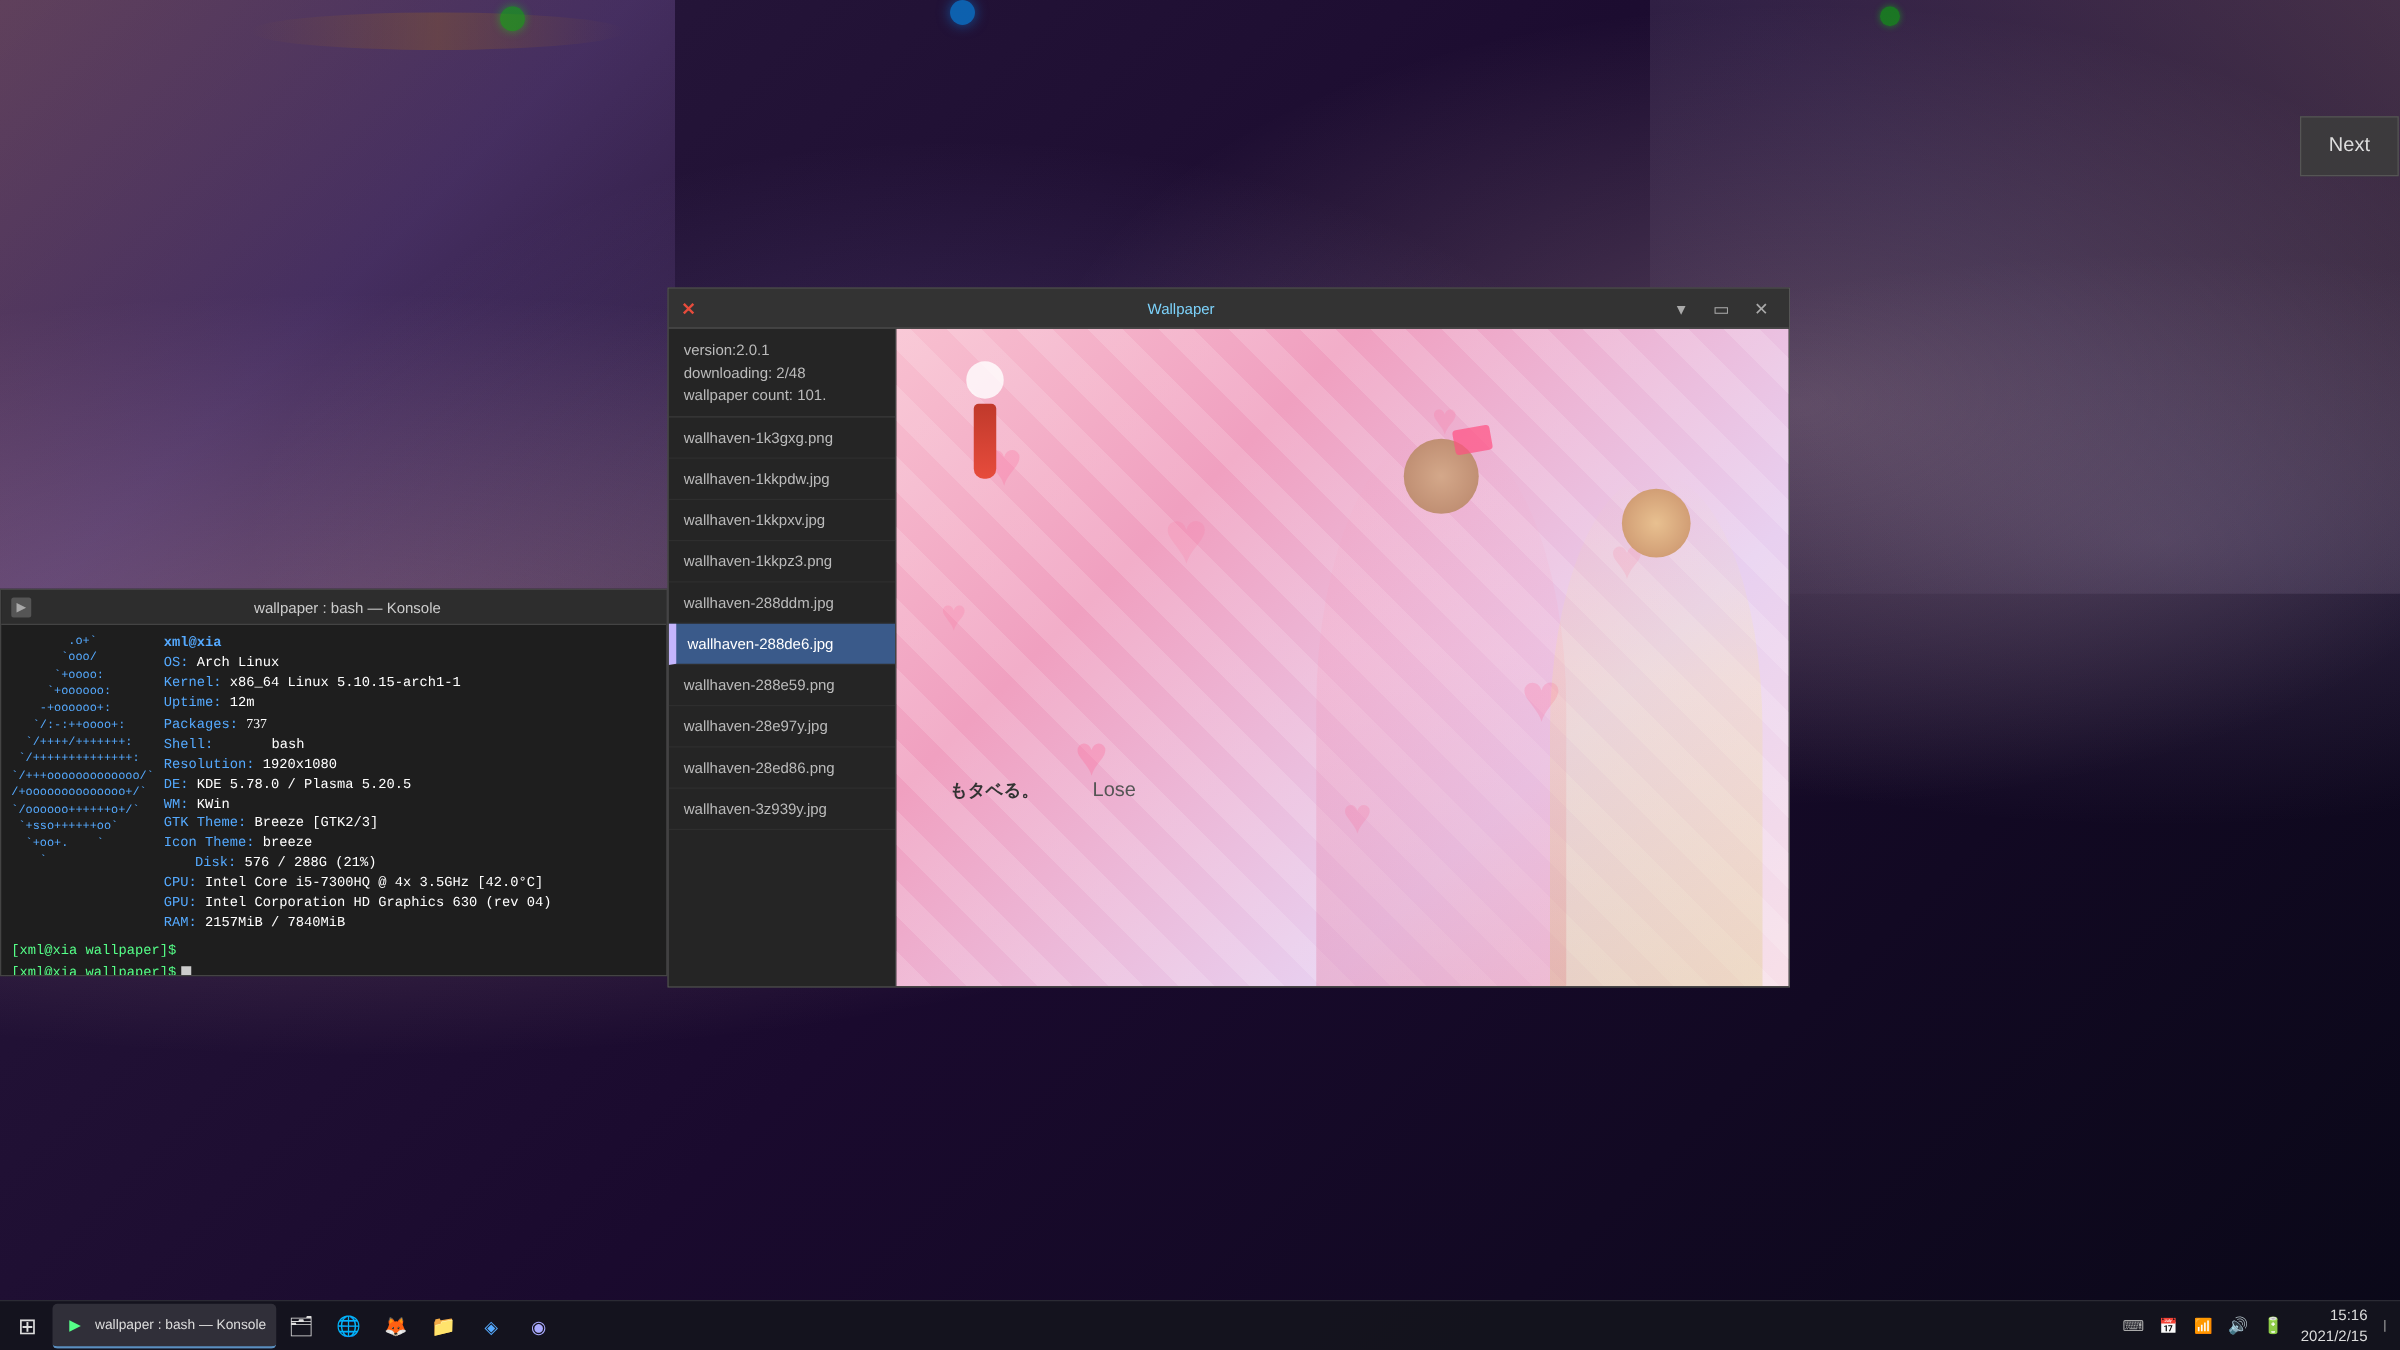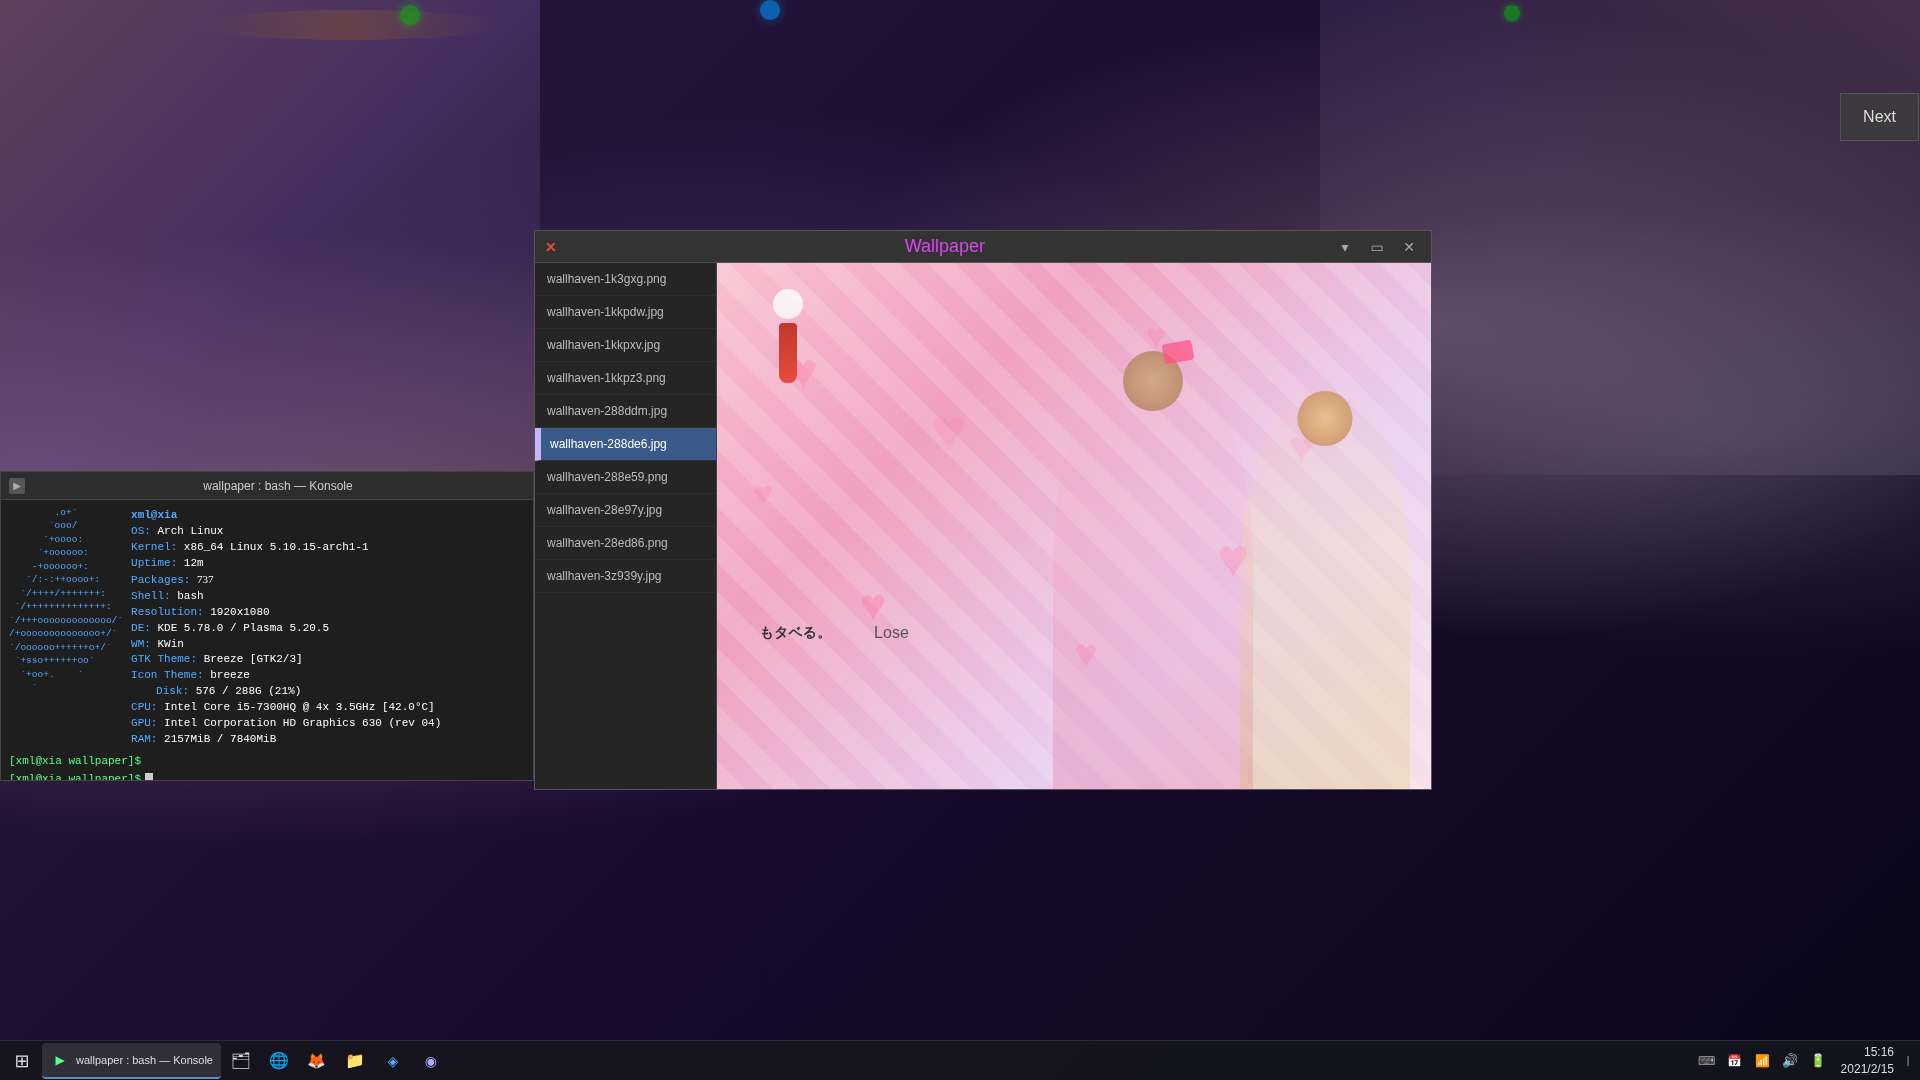--- a/index.html
+++ b/index.html
@@ -197,22 +197,22 @@
 
     .wt-icon {
       color: #e74c3c;
       font-size: 14px;
       font-weight: bold;
     }
 
     .wt-title {
       flex: 1;
       text-align: center;
-      color: #d946ef;
-      font-size: 18px;
+      color: #7dd3fc;
+      font-size: 12px;
     }
 
     .wt-btn {
       width: 24px;
       height: 20px;
       display: flex;
       align-items: center;
       justify-content: center;
       color: #aaa;
       cursor: pointer;
@@ -352,21 +352,21 @@
 `/oooooo++++++o+/`
  `+sso++++++oo`
   `+oo+.    `
     `</div>
       <div style="font-size:11px;line-height:1.45;padding-top:2px;">
         <div style="color:#5af;font-weight:bold;">xml@xia</div>
         <div><span style="color:#5af;">OS: </span><span style="color:#fff;">Arch Linux</span></div>
         <div><span style="color:#5af;">Kernel: </span><span style="color:#fff;">x86_64 Linux 5.10.15-arch1-1</span></div>
         <div><span style="color:#5af;">Uptime: </span><span style="color:#fff;">12m</span></div>
         <div><span style="color:#5af;">Packages: </span><span style="color:#fff;font-family:Liberation Serif, serif;">737</span></div>
-        <div><span style="color:#5af;">Shell: </span><span style="color:#fff;">bash</span></div>
+        <div><span style="color:#5af;">Shell: </span><span style="color:#fff;margin-left:40px;">bash</span></div>
         <div><span style="color:#5af;">Resolution: </span><span style="color:#fff;">1920x1080</span></div>
         <div><span style="color:#5af;">DE: </span><span style="color:#fff;">KDE 5.78.0 / Plasma 5.20.5</span></div>
         <div><span style="color:#5af;">WM: </span><span style="color:#fff;">KWin</span></div>
         <div><span style="color:#5af;">GTK Theme: </span><span style="color:#fff;margin-top:24px;">Breeze [GTK2/3]</span></div>
         <div><span style="color:#5af;">Icon Theme: </span><span style="color:#fff;">breeze</span></div>
         <div><span style="color:#5af;padding-left:25px;">Disk: </span><span style="color:#fff;">576 / 288G (21%)</span></div>
         <div><span style="color:#5af;">CPU: </span><span style="color:#fff;">Intel Core i5-7300HQ @ 4x 3.5GHz [42.0°C]</span></div>
         <div><span style="color:#5af;">GPU: </span><span style="color:#fff;">Intel Corporation HD Graphics 630 (rev 04)</span></div>
         <div><span style="color:#5af;">RAM: </span><span style="color:#fff;">2157MiB / 7840MiB</span></div>
       </div>
@@ -383,20 +383,25 @@
   <div id="wallpaper-titlebar">
     <div class="wt-icon">✕</div>
     <div class="wt-title">Wallpaper</div>
     <div class="wt-btn">▾</div>
     <div class="wt-btn">▭</div>
     <div class="wt-btn close">✕</div>
   </div>
   <div id="wallpaper-body">
 
     <div id="wallpaper-list-panel">
+      <div id="wallpaper-info">
+        <div class="wallpaper-info-line">version:2.0.1</div>
+        <div class="wallpaper-info-line">downloading: 2/48</div>
+        <div class="wallpaper-info-line">wallpaper count: 101.</div>
+      </div>
       <div id="wallpaper-file-list">
       <div class="wallpaper-list-item">wallhaven-1k3gxg.png</div>
           <div class="wallpaper-list-item">wallhaven-1kkpdw.jpg</div>
           <div class="wallpaper-list-item">wallhaven-1kkpxv.jpg</div>
           <div class="wallpaper-list-item">wallhaven-1kkpz3.png</div>
           <div class="wallpaper-list-item">wallhaven-288ddm.jpg</div>
           <div class="wallpaper-list-item active">wallhaven-288de6.jpg</div>
           <div class="wallpaper-list-item">wallhaven-288e59.png</div>
           <div class="wallpaper-list-item">wallhaven-28e97y.jpg</div>
           <div class="wallpaper-list-item">wallhaven-28ed86.png</div>

